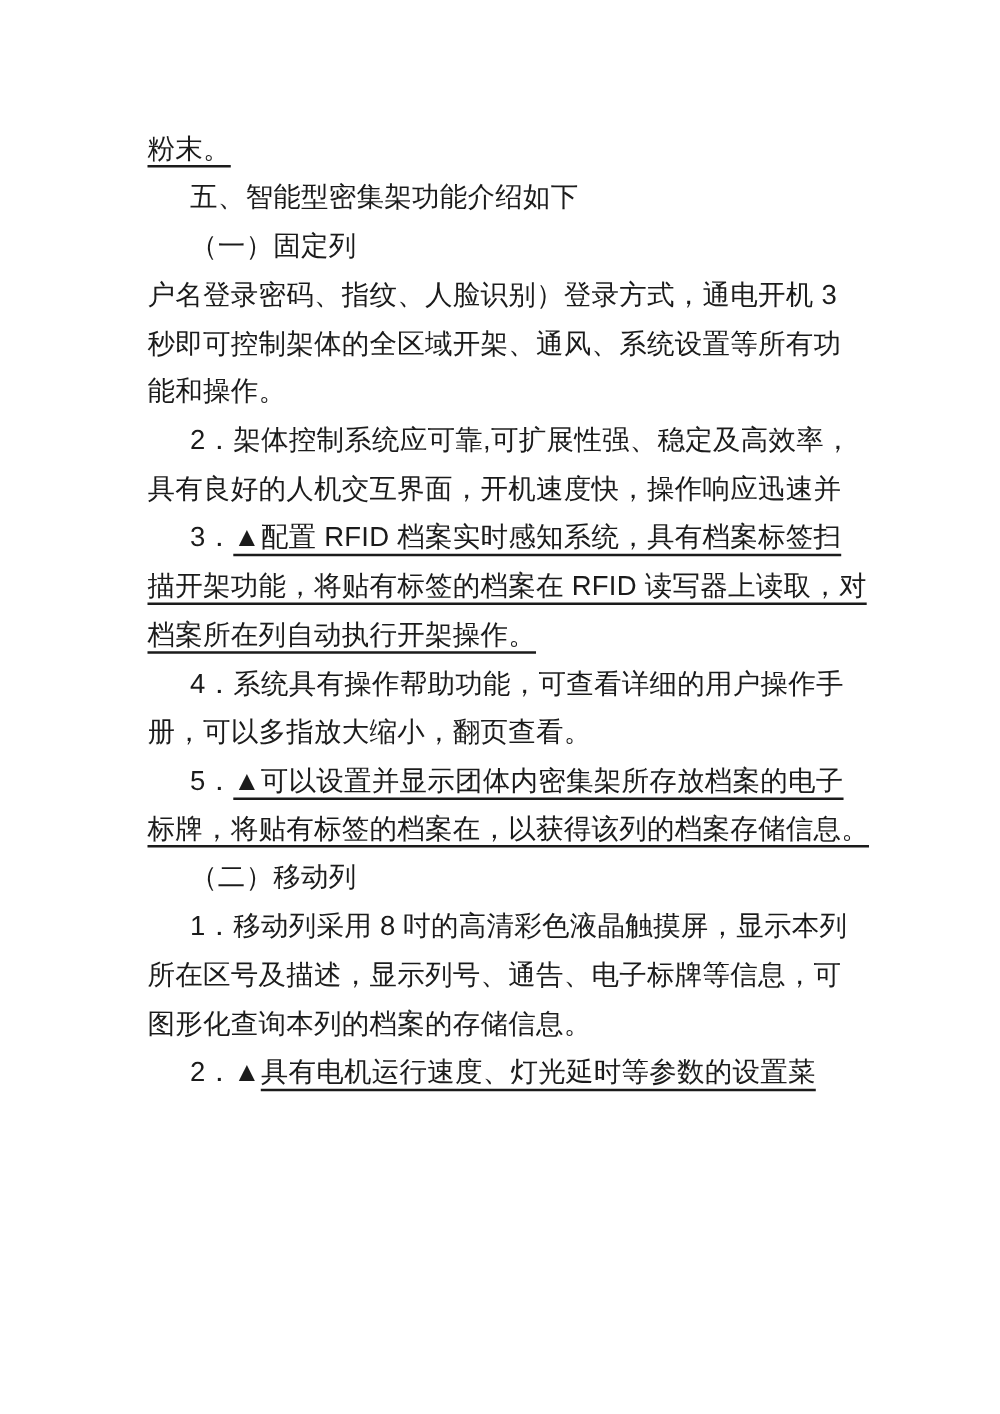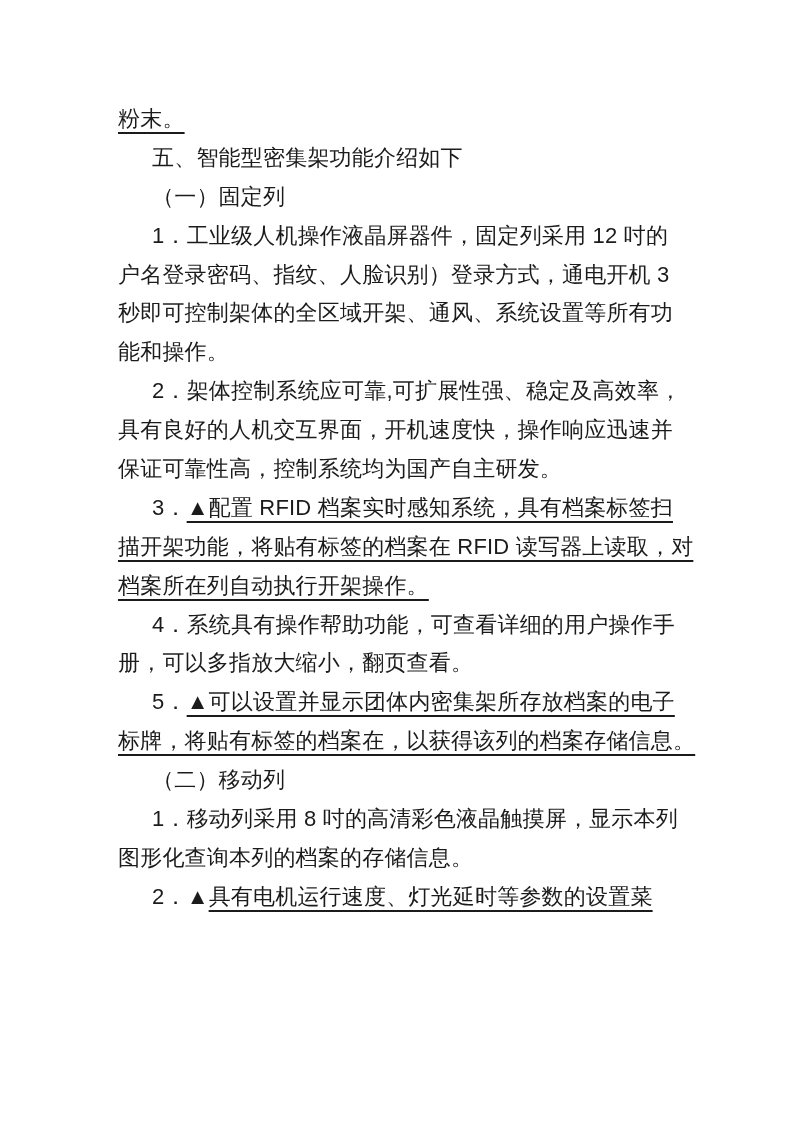--- a/index.html
+++ b/index.html
@@ -43,32 +43,31 @@
   }
 </style>
 </head>
 <body>
 
 <div class="page">
   <div class="doc-body">
       <div class="line"><span class="seg u">粉末。</span></div>
       <div class="line indent"><span class="seg">五、智能型密集架功能介绍如下</span></div>
       <div class="line indent"><span class="seg">（一）固定列</span></div>
-      <div class="line indent"><span class="seg">1．工业级人机操作液晶屏器件，固定列采用 12 吋的</span></div>
       <div class="line"><span class="seg">户名登录密码、指纹、人脸识别）登录方式，通电开机 3</span></div>
       <div class="line"><span class="seg">秒即可控制架体的全区域开架、通风、系统设置等所有功</span></div>
       <div class="line"><span class="seg">能和操作。</span></div>
       <div class="line indent"><span class="seg">2．架体控制系统应可靠,可扩展性强、稳定及高效率，</span></div>
       <div class="line"><span class="seg">具有良好的人机交互界面，开机速度快，操作响应迅速并</span></div>
-      <div class="line"><span class="seg">保证可靠性高，控制系统均为国产自主研发。</span></div>
       <div class="line indent"><span class="seg">3．</span><span class="seg u">▲配置 RFID 档案实时感知系统，具有档案标签扫</span></div>
       <div class="line"><span class="seg u">描开架功能，将贴有标签的档案在 RFID 读写器上读取，对</span></div>
       <div class="line"><span class="seg u">档案所在列自动执行开架操作。</span></div>
       <div class="line indent"><span class="seg">4．系统具有操作帮助功能，可查看详细的用户操作手</span></div>
       <div class="line"><span class="seg">册，可以多指放大缩小，翻页查看。</span></div>
       <div class="line indent"><span class="seg">5．</span><span class="seg u">▲可以设置并显示团体内密集架所存放档案的电子</span></div>
       <div class="line"><span class="seg u">标牌，将贴有标签的档案在，以获得该列的档案存储信息。</span></div>
       <div class="line indent"><span class="seg">（二）移动列</span></div>
       <div class="line indent"><span class="seg">1．移动列采用 8 吋的高清彩色液晶触摸屏，显示本列</span></div>
+      <div class="line"><span class="seg">所在区号及描述，显示列号、通告、电子标牌等信息，可</span></div>
       <div class="line"><span class="seg">图形化查询本列的档案的存储信息。</span></div>
       <div class="line indent"><span class="seg">2．▲</span><span class="seg u">具有电机运行速度、灯光延时等参数的设置菜</span></div>
     </div>
 </div>
 
 </body></html>

